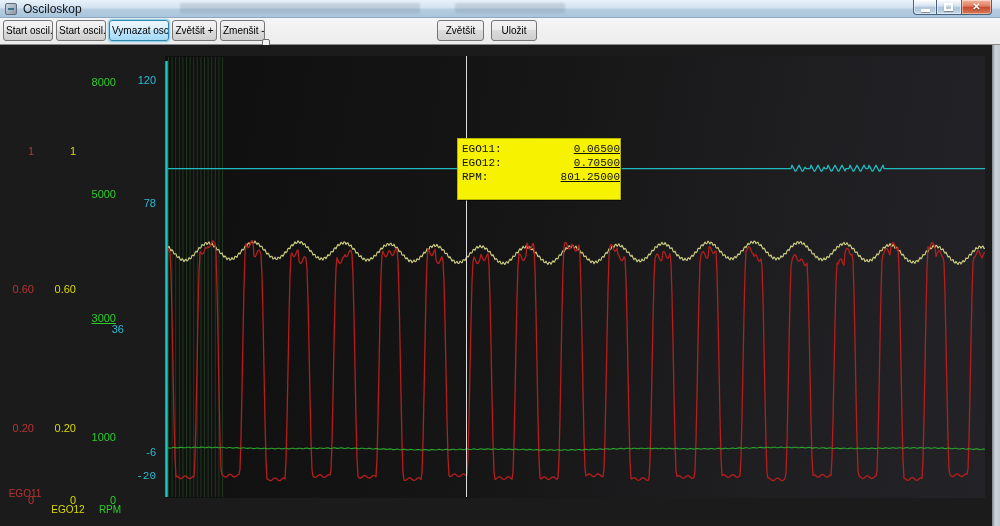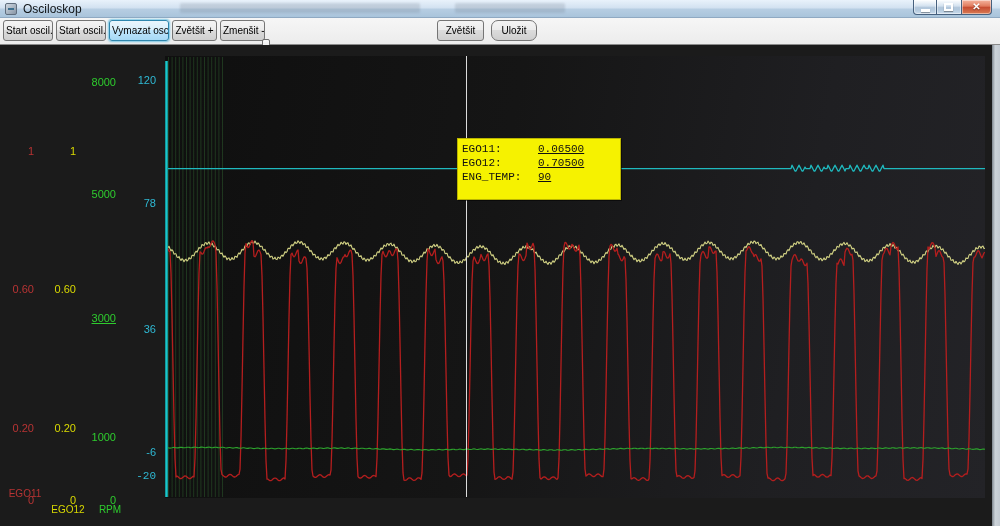--- a/index.html
+++ b/index.html
@@ -49,21 +49,21 @@
   .plot{position:absolute;left:165px;top:11px;width:820px;height:442px;
     background:linear-gradient(100deg,#0f0f0f 0%,#151515 40%,#1f1f22 75%,#232327 100%);}
   .plot svg{position:absolute;left:0;top:0;}
   .tick{position:absolute;font-size:11px;line-height:14px;white-space:nowrap;}
   .axis-name{position:absolute;font-size:10px;line-height:12px;white-space:nowrap;}
 
   
   .tooltip{position:absolute;left:457px;top:93px;width:164px;height:62px;z-index:6;
     background:#f6f200;border:1px solid #b9b400;box-shadow:1px 1px 0 rgba(0,0,0,.5);
     font-family:"Liberation Mono","DejaVu Sans Mono",monospace;font-size:11px;color:#111;padding:3px 0 0 4px;}
-  .tt-row{display:flex;height:14px;line-height:14px;}
+  .tt-row{display:flex;height:14px;line-height:14px;gap:47px;}
   .tt-label{width:76px;}
   .tt-value{flex:1;text-decoration:underline;}
 </style>
 </head>
 <body>
 
 <div class="window">
 
   <div class="titlebar">
     <div class="app-icon"></div>
@@ -85,21 +85,21 @@
 
   <div class="toolbar">
     <button class="tbtn" style="left:3px;width:50px;">Start oscil.</button>
     <button class="tbtn" style="left:56px;width:50px;">Start oscil.</button>
     <button class="tbtn focused" style="left:109px;width:60px;">Vymazat oscil</button>
     <button class="tbtn" style="left:172px;width:45px;">Zvětšit +</button>
     <button class="tbtn" style="left:220px;width:45px;">Zmenšit -</button>
     <div class="slider-track"></div>
     <div class="slider-thumb"></div>
     <button class="tbtn" style="left:437px;width:47px;">Zvětšit</button>
-    <button class="tbtn" style="left:491px;width:46px;border-radius:7px;">Uložit</button>
+    <button class="tbtn" style="left:491px;width:46px;">Uložit</button>
   </div>
 
   <div class="panel">
     <div id="axis-labels">
         <span class="tick" style="color: rgb(184, 52, 52); right: 958px; top: 99px;">1</span>
         <span class="tick" style="color: rgb(184, 52, 52); right: 958px; top: 237px;">0.60</span>
         <span class="tick" style="color: rgb(184, 52, 52); right: 958px; top: 376px;">0.20</span>
         <span class="tick" style="color: rgb(184, 52, 52); right: 958px; top: 448px;">0</span>
         <span class="axis-name" style="color: rgb(184, 52, 52); left: 25px; top: 443px; transform: translateX(-50%);">EGO11</span>
         <span class="tick" style="color: rgb(217, 217, 0); right: 916px; top: 99px;">1</span>
@@ -108,21 +108,21 @@
         <span class="tick" style="color: rgb(217, 217, 0); right: 916px; top: 448px;">0</span>
         <span class="axis-name" style="color: rgb(217, 217, 0); left: 68px; top: 459px; transform: translateX(-50%);">EGO12</span>
         <span class="tick" style="color: rgb(46, 204, 46); right: 876px; top: 30px;">8000</span>
         <span class="tick" style="color: rgb(46, 204, 46); right: 876px; top: 142px;">5000</span>
         <span class="tick" style="color: rgb(46, 204, 46); right: 876px; top: 266px; text-decoration: underline;">3000</span>
         <span class="tick" style="color: rgb(46, 204, 46); right: 876px; top: 385px;">1000</span>
         <span class="tick" style="color: rgb(46, 204, 46); right: 876px; top: 448px;">0</span>
         <span class="axis-name" style="color: rgb(46, 204, 46); left: 110px; top: 459px; transform: translateX(-50%);">RPM</span>
         <span class="tick" style="color: rgb(47, 185, 212); right: 836px; top: 28px;">120</span>
         <span class="tick" style="color: rgb(47, 185, 212); right: 836px; top: 151px;">78</span>
-        <span class="tick" style="color: rgb(47, 185, 212); right: 836px; top: 277px;">36</span>
+        <span class="tick" style="color: rgb(47, 185, 212); right: 868px; top: 277px;">36</span>
         <span class="tick" style="color: rgb(47, 185, 212); right: 836px; top: 400px;">-6</span>
         <span class="tick" style="color: rgb(47, 185, 212); right: 836px; top: 424px; font-family: Liberation Mono, monospace;">-20</span>
         <span class="axis-name" style="color: rgb(47, 185, 212); left: 145px; top: 459px; transform: translateX(-50%); margin-top: 48px;">ENG_TEMP</span>
       </div>
 
     <div class="plot">
       <svg id="scope-svg" width="820" height="442">
           <line x1="3.5" y1="1" x2="3.5" y2="441" stroke="#2e5e2e" stroke-width="1" opacity="0.5"></line>
           <line x1="7.1" y1="1" x2="7.1" y2="441" stroke="#2e5e2e" stroke-width="1" opacity="0.5"></line>
           <line x1="10.7" y1="1" x2="10.7" y2="441" stroke="#2e5e2e" stroke-width="1" opacity="0.5"></line>
@@ -151,20 +151,20 @@
     <div class="tooltip" id="cursor-tooltip">
         <div class="tt-row">
           <span class="tt-label">EGO11:</span>
           <span class="tt-value">0.06500</span>
         </div>
         <div class="tt-row">
           <span class="tt-label">EGO12:</span>
           <span class="tt-value">0.70500</span>
         </div>
         <div class="tt-row">
-          <span class="tt-label">ENG_TEMP:</span>
-          <span class="tt-value">90</span>
+          <span class="tt-label">RPM:</span>
+          <span class="tt-value">801.25000</span>
         </div>
       </div>
   </div>
   <div class="right-border"></div>
 
 </div>
 
 </body></html>

